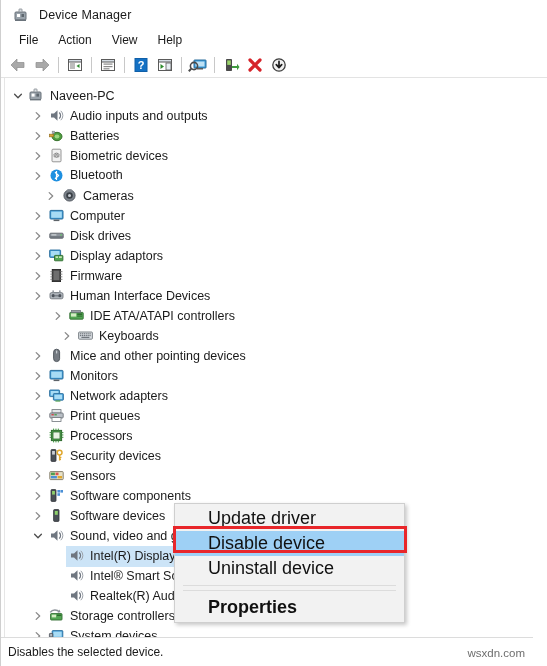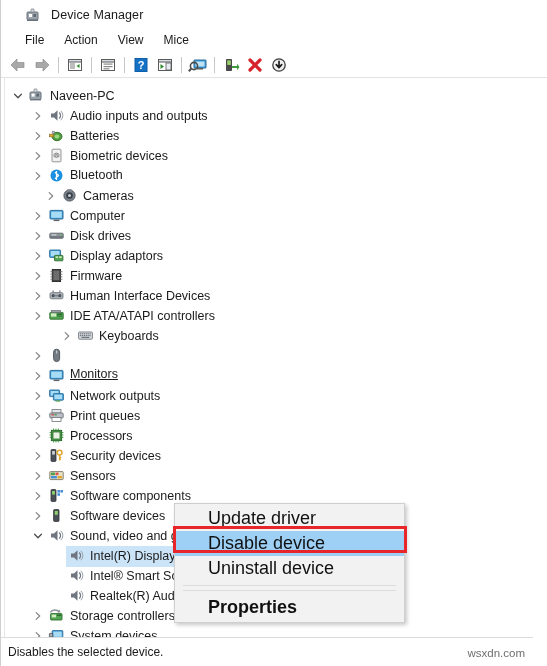--- a/index.html
+++ b/index.html
@@ -15,33 +15,33 @@
     width: 547px; height: 666px;
     background: #ffffff;
     border-left: 1px solid #cfcfcf;
   }
 
   
   .titlebar {
     position: absolute; left: 0; top: 0; width: 516px; height: 29px;
     background: #ffffff;
     display: flex; align-items: center;
-    padding-left: 24px;
+    padding-left: 12px;
   }
   .title-icon { width: 17px; height: 16px; position: relative; margin-right: 9px; flex: 0 0 auto; }
   .title-text {
     font-size: 12.5px; color: #1a1a1a; letter-spacing: 0.1px;
   }
 
   
   .menubar {
     position: absolute; left: 0; top: 29px; width: 547px; height: 23px;
     background: #ffffff;
     display: flex; align-items: center;
-    padding-left: 14px;
+    padding-left: 8px;
   }
   .menubar-item {
     font-size: 12px; color: #1a1a1a;
     padding: 2px 10px 3px 10px;
     cursor: default;
   }
 
   
   .toolbar {
     position: absolute; left: 0; top: 52px; width: 547px; height: 26px;
@@ -153,21 +153,21 @@
         <rect x="2" y="12.5" width="11" height="1.5" fill="#6a737b"></rect>
       </svg>
     </span>
     <span class="title-text">Device Manager</span>
   </div>
 
   <div class="menubar">
     <div class="menubar-item">File</div>
     <div class="menubar-item">Action</div>
     <div class="menubar-item">View</div>
-    <div class="menubar-item">Mice</div>
+    <div class="menubar-item">Help</div>
   </div>
 
   <div class="toolbar">
     <div class="tb-btn">
       <svg width="18" height="16" viewBox="0 0 18 16">
         <path d="M8 2 L2 8 L8 14 L8 10.5 L15 10.5 L15 5.5 L8 5.5 Z" fill="#a9a9a9" stroke="#8d8d8d" stroke-width="0.7"></path>
       </svg>
     </div>
     <div class="tb-btn">
       <svg width="18" height="16" viewBox="0 0 18 16">
@@ -456,21 +456,21 @@
                 <circle cx="5.2" cy="8.7" r="1.6" fill="#4c525a"></circle>
                 <circle cx="11.8" cy="8.7" r="1.6" fill="#4c525a"></circle>
                 <rect x="7" y="7.9" width="3" height="1.6" fill="#7d838a"></rect>
                 <rect x="4.4" y="3.4" width="1.5" height="2.4" fill="#8d939a"></rect>
                 <rect x="11.1" y="3.4" width="1.5" height="2.4" fill="#8d939a"></rect>
               </svg>
             </span>
             <span>Human Interface Devices</span>
           </span>
         </div>
-        <div class="row" style="top: 228px;">
+        <div class="row" style="top: 228px; padding-left: 20px;">
           <span style="display:inline-block;width:29px;flex:0 0 auto;"></span>
           <span class="chev">
             <svg width="10" height="10" viewBox="0 0 10 10">
               <path d="M3.2 1.6 L6.7 5 L3.2 8.4" stroke="#8a8a8a" stroke-width="1.3" fill="none" stroke-linecap="round" stroke-linejoin="round"></path>
             </svg>
           </span>
           <span class="row-label-bg" style="display:flex;align-items:center;">
             <span class="ico">
               <svg width="17" height="17" viewBox="0 0 17 17">
                 <rect x="1.8" y="5.4" width="13.4" height="6.8" rx="0.7" fill="#53a653" stroke="#2f6b2f" stroke-width="0.9"></rect>
@@ -521,30 +521,31 @@
               <path d="M3.2 1.6 L6.7 5 L3.2 8.4" stroke="#8a8a8a" stroke-width="1.3" fill="none" stroke-linecap="round" stroke-linejoin="round"></path>
             </svg>
           </span>
           <span class="row-label-bg" style="display:flex;align-items:center;">
             <span class="ico">
               <svg width="17" height="17" viewBox="0 0 17 17">
                 <rect x="5.6" y="2.2" width="6" height="12.4" rx="3" fill="#757b82" stroke="#4a5057" stroke-width="0.9"></rect>
                 <rect x="8.1" y="3.6" width="1.1" height="3" rx="0.5" fill="#cfd4d8"></rect>
               </svg>
             </span>
+            <span>Mice and other pointing devices</span>
           </span>
         </div>
         <div class="row" style="top: 288px;">
           <span style="display:inline-block;width:29px;flex:0 0 auto;"></span>
           <span class="chev">
             <svg width="10" height="10" viewBox="0 0 10 10">
               <path d="M3.2 1.6 L6.7 5 L3.2 8.4" stroke="#8a8a8a" stroke-width="1.3" fill="none" stroke-linecap="round" stroke-linejoin="round"></path>
             </svg>
           </span>
-          <span class="row-label-bg" style="display:flex;align-items:flex-start;text-decoration:underline;">
+          <span class="row-label-bg" style="display:flex;align-items:center;">
             <span class="ico">
               <svg width="17" height="17" viewBox="0 0 17 17">
                 <rect x="2" y="3.4" width="13" height="8.6" rx="0.8" fill="#3f9ad6" stroke="#2b6e9c" stroke-width="1"></rect>
                 <rect x="3.2" y="4.6" width="10.6" height="6.2" fill="#a8dcf5"></rect>
                 <rect x="5.6" y="12.6" width="5.8" height="1.5" fill="#5d6369"></rect>
               </svg>
             </span>
             <span>Monitors</span>
           </span>
         </div>
@@ -558,21 +559,21 @@
           <span class="row-label-bg" style="display:flex;align-items:center;">
             <span class="ico">
               <svg width="17" height="17" viewBox="0 0 17 17">
                 <rect x="1.6" y="3" width="10" height="6.6" rx="0.7" fill="#3f9ad6" stroke="#2b6e9c" stroke-width="0.9"></rect>
                 <rect x="2.7" y="4" width="7.8" height="4.6" fill="#a8dcf5"></rect>
                 <rect x="5.4" y="6.6" width="10" height="6.6" rx="0.7" fill="#3f9ad6" stroke="#2b6e9c" stroke-width="0.9"></rect>
                 <rect x="6.4" y="7.6" width="7.8" height="4.6" fill="#a8dcf5"></rect>
                 <rect x="7.4" y="13.4" width="5" height="1.2" fill="#4e9e4e"></rect>
               </svg>
             </span>
-            <span>Network outputs</span>
+            <span>Network adapters</span>
           </span>
         </div>
         <div class="row" style="top: 328px;">
           <span style="display:inline-block;width:29px;flex:0 0 auto;"></span>
           <span class="chev">
             <svg width="10" height="10" viewBox="0 0 10 10">
               <path d="M3.2 1.6 L6.7 5 L3.2 8.4" stroke="#8a8a8a" stroke-width="1.3" fill="none" stroke-linecap="round" stroke-linejoin="round"></path>
             </svg>
           </span>
           <span class="row-label-bg" style="display:flex;align-items:center;">

